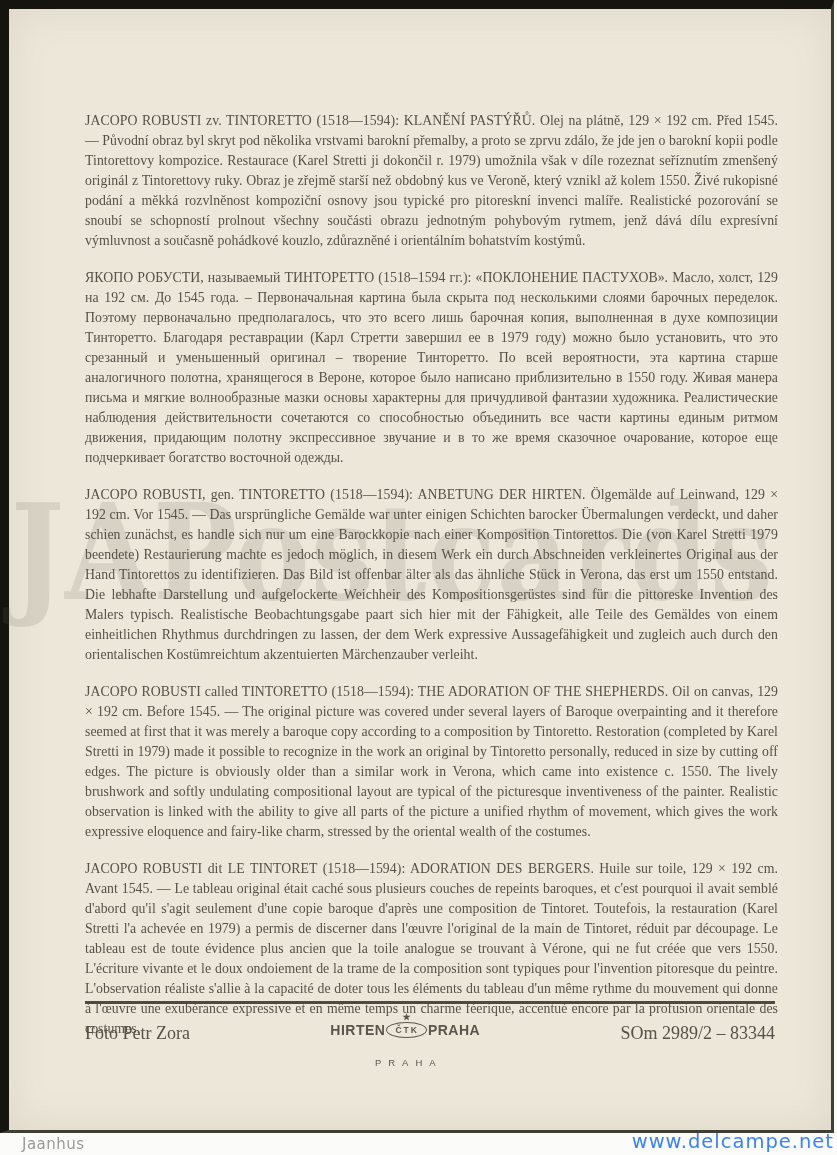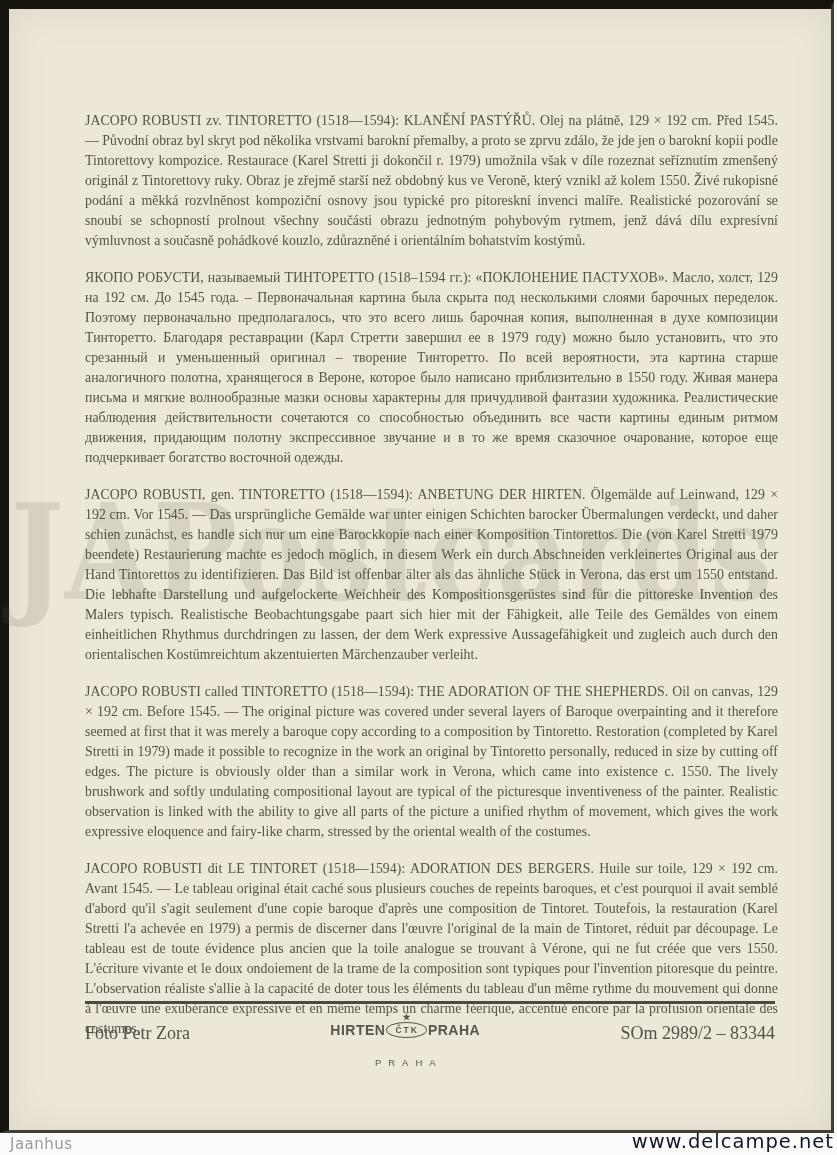--- a/index.html
+++ b/index.html
@@ -104,33 +104,33 @@
   }
   .praha {
     font-family: "Liberation Sans", sans-serif;
     font-size: 9.5px;
     letter-spacing: 7px;
     padding-left: 7px;
     margin-top: 19px;
   }
   .seller-mark {
     position: absolute;
-    left: 10px; top: 1135px;
+    left: 22px; top: 1135px;
     font-family: "DejaVu Sans", sans-serif;
     font-size: 15px;
     letter-spacing: 0.5px;
     color: #9a9a98;
   }
   .site-mark {
     position: absolute;
     right: 3px; top: 1130px;
     font-family: "DejaVu Sans", sans-serif;
     font-size: 19.5px;
     letter-spacing: 1px;
-    color: #0f172a;
+    color: #3b82f6;
   }
 </style>
 </head>
 <body>
 
 <div class="card">
   <div class="card-watermark">JAPostcards</div>
 
   <div class="content">
     <p class="para">JACOPO ROBUSTI zv. TINTORETTO (1518—1594): KLANĚNÍ PASTÝŘŮ. Olej na plátně, 129 × 192 cm. Před 1545. — Původní obraz byl skryt pod několika vrstvami barokní přemalby, a proto se zprvu zdálo, že jde jen o barokní kopii podle Tintorettovy kompozice. Restaurace (Karel Stretti ji dokončil r. 1979) umožnila však v díle rozeznat seříznutím zmenšený originál z Tintorettovy ruky. Obraz je zřejmě starší než obdobný kus ve Veroně, který vznikl až kolem 1550. Živé rukopisné podání a měkká rozvlněnost kompoziční osnovy jsou typické pro pitoreskní invenci malíře. Realistické pozorování se snoubí se schopností prolnout všechny součásti obrazu jednotným pohybovým rytmem, jenž dává dílu expresívní výmluvnost a současně pohádkové kouzlo, zdůrazněné i orientálním bohatstvím kostýmů.</p>

